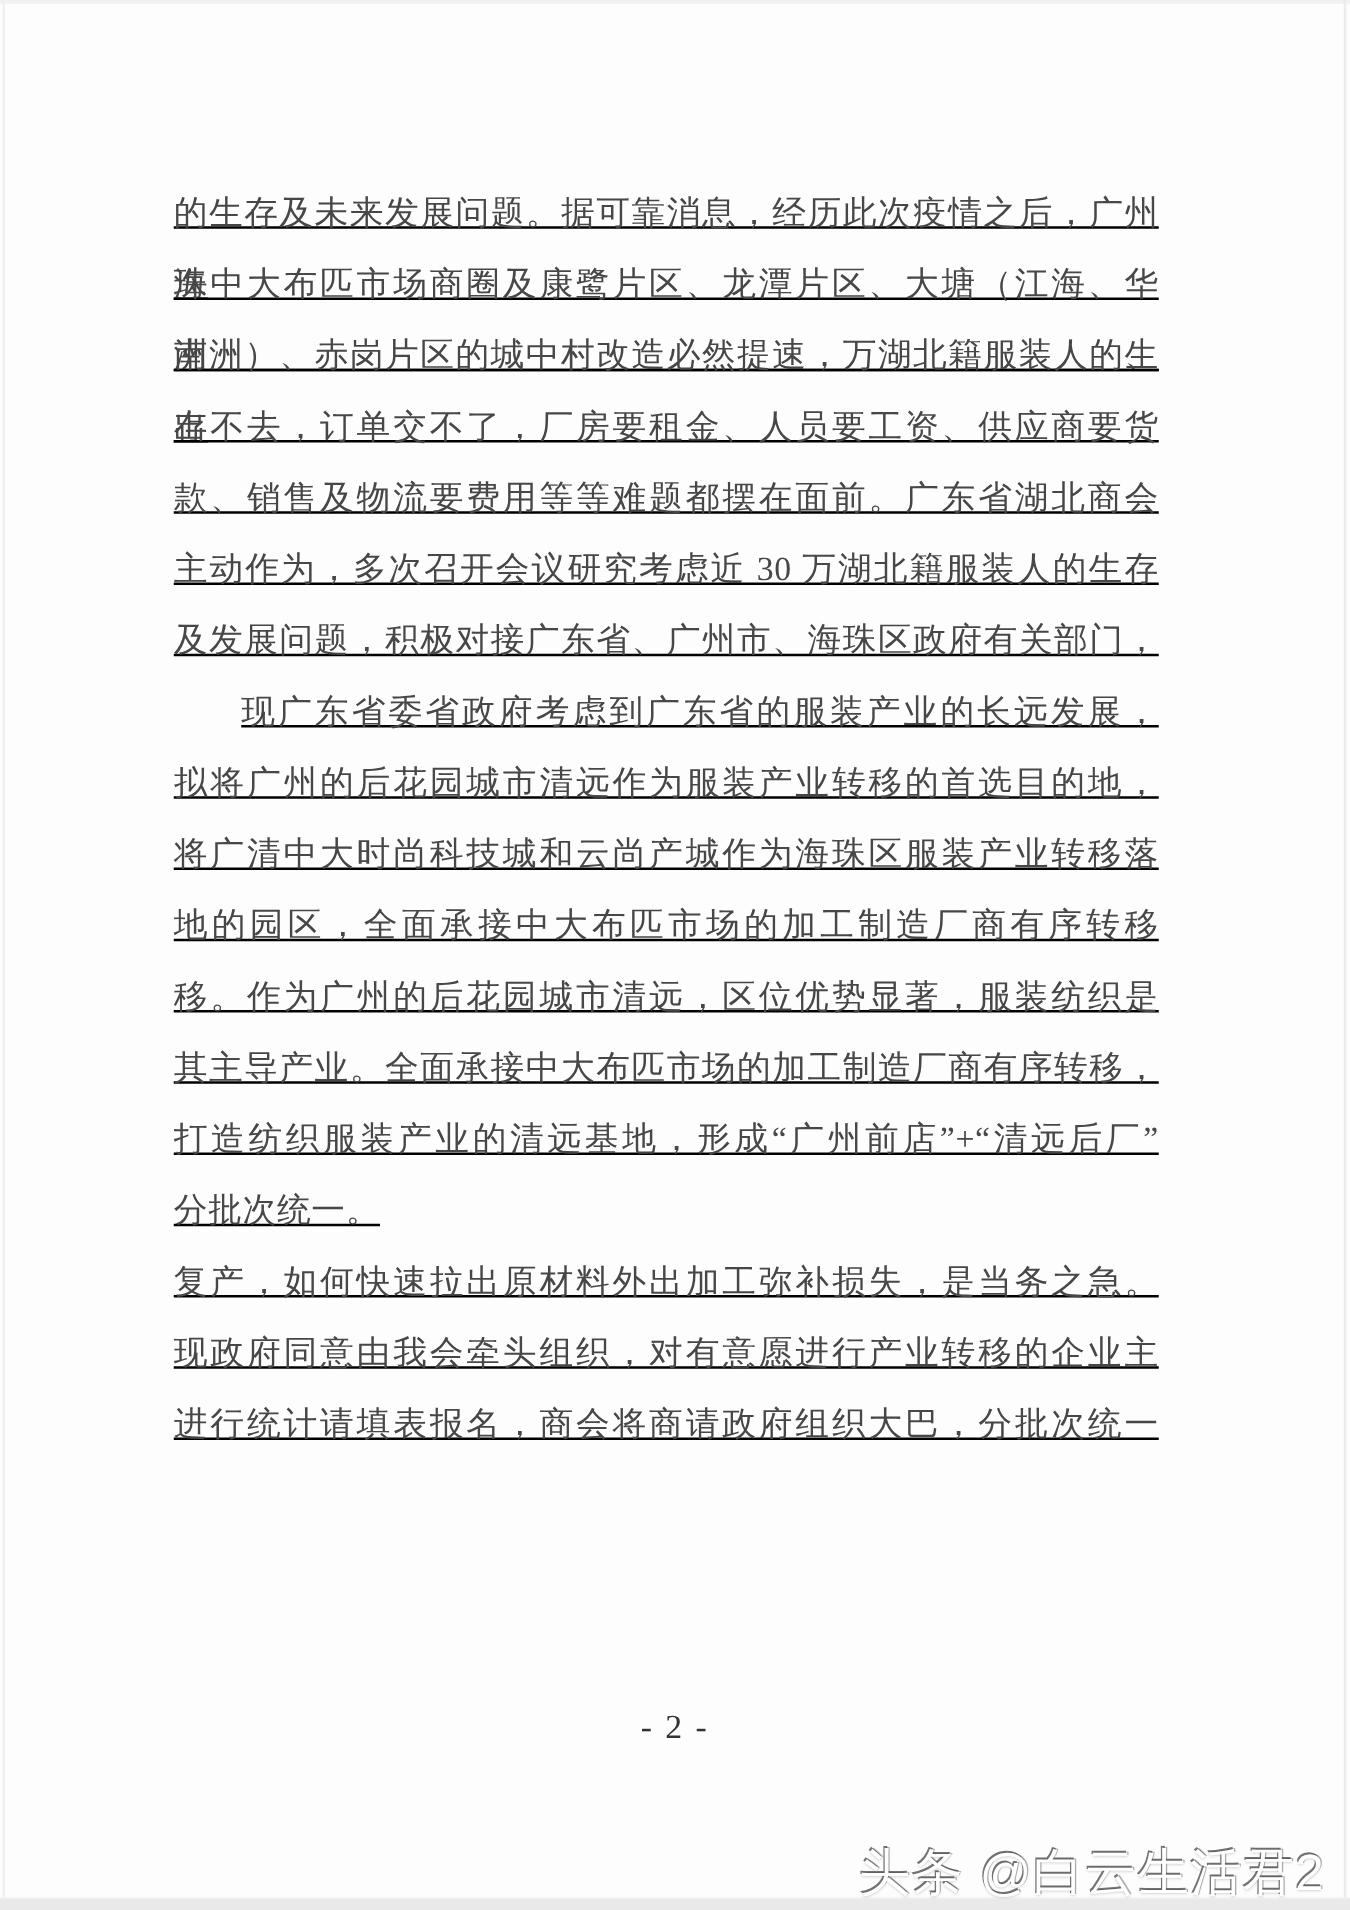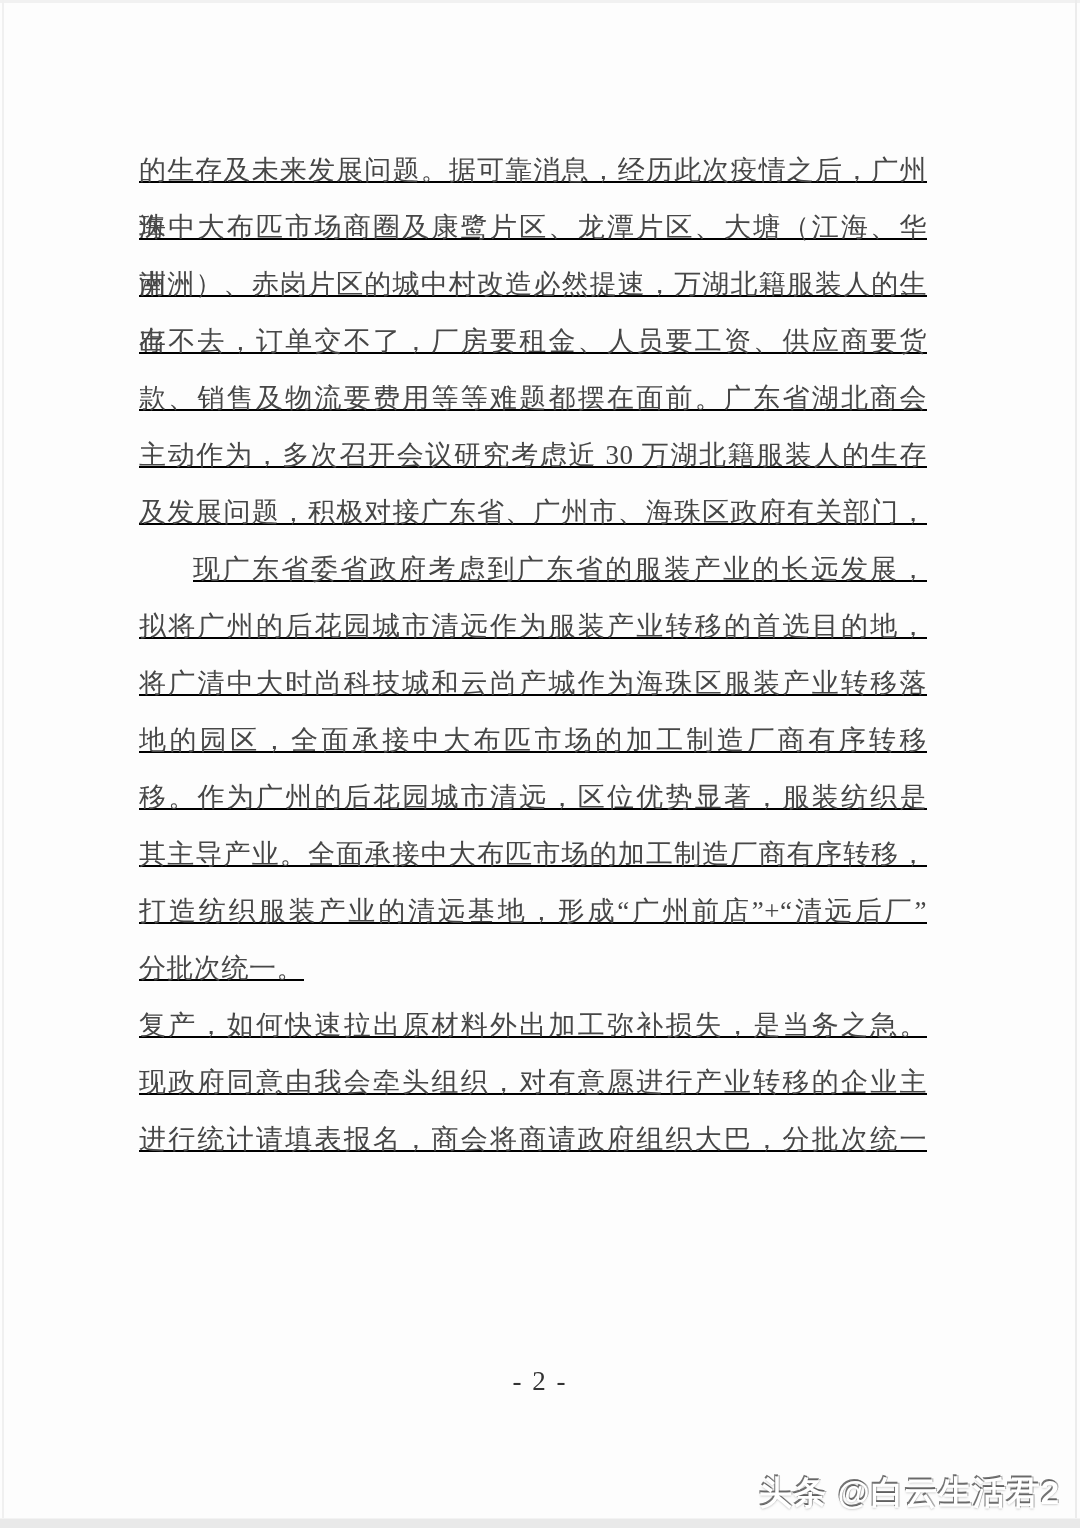--- a/index.html
+++ b/index.html
@@ -54,22 +54,22 @@
     text-align: center;
     font-size: 27px;
     color: #333333;
     letter-spacing: 2px;
   }
   .watermark {
     position: absolute;
     top: 1471px;
     right: 20px;
     font-family: "Liberation Sans", sans-serif;
-    font-weight: 700;
-    font-size: 33px;
+    font-weight: 400;
+    font-size: 41px;
     letter-spacing: 1px;
     color: #ffffff;
     text-shadow:
       -1px -2px 0 rgba(70,70,70,0.75),
        1px -1px 0 rgba(115,115,115,0.55),
        0 1px 2px rgba(150,150,150,0.40);
   }
 </style>
 </head>
 <body>

